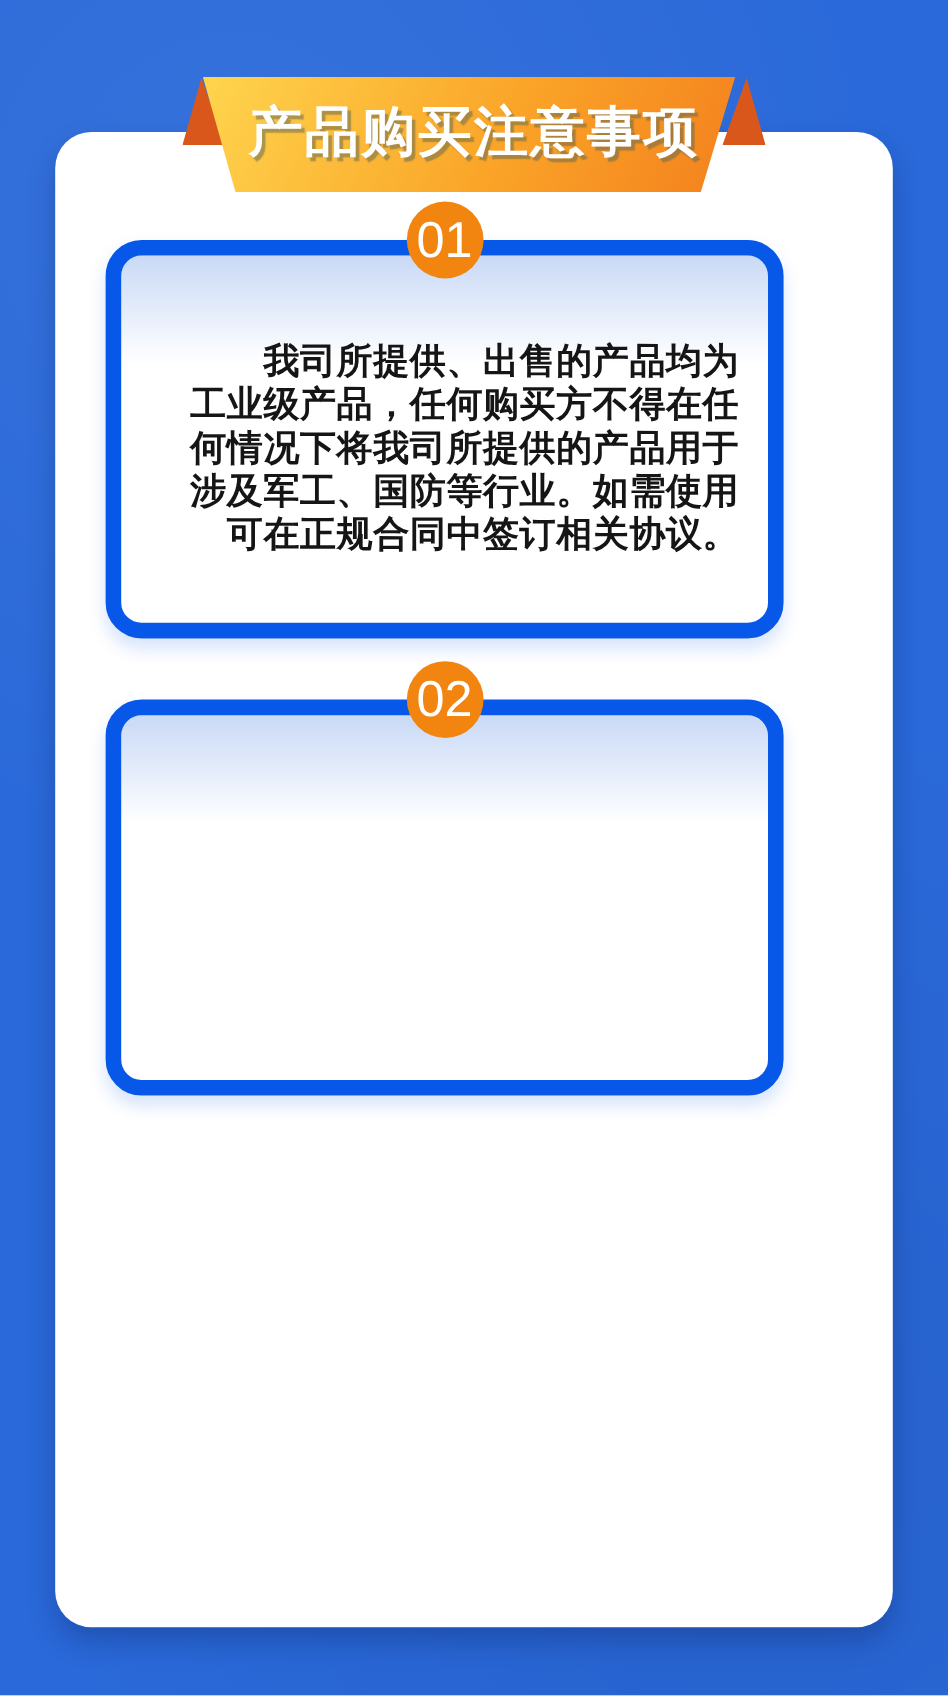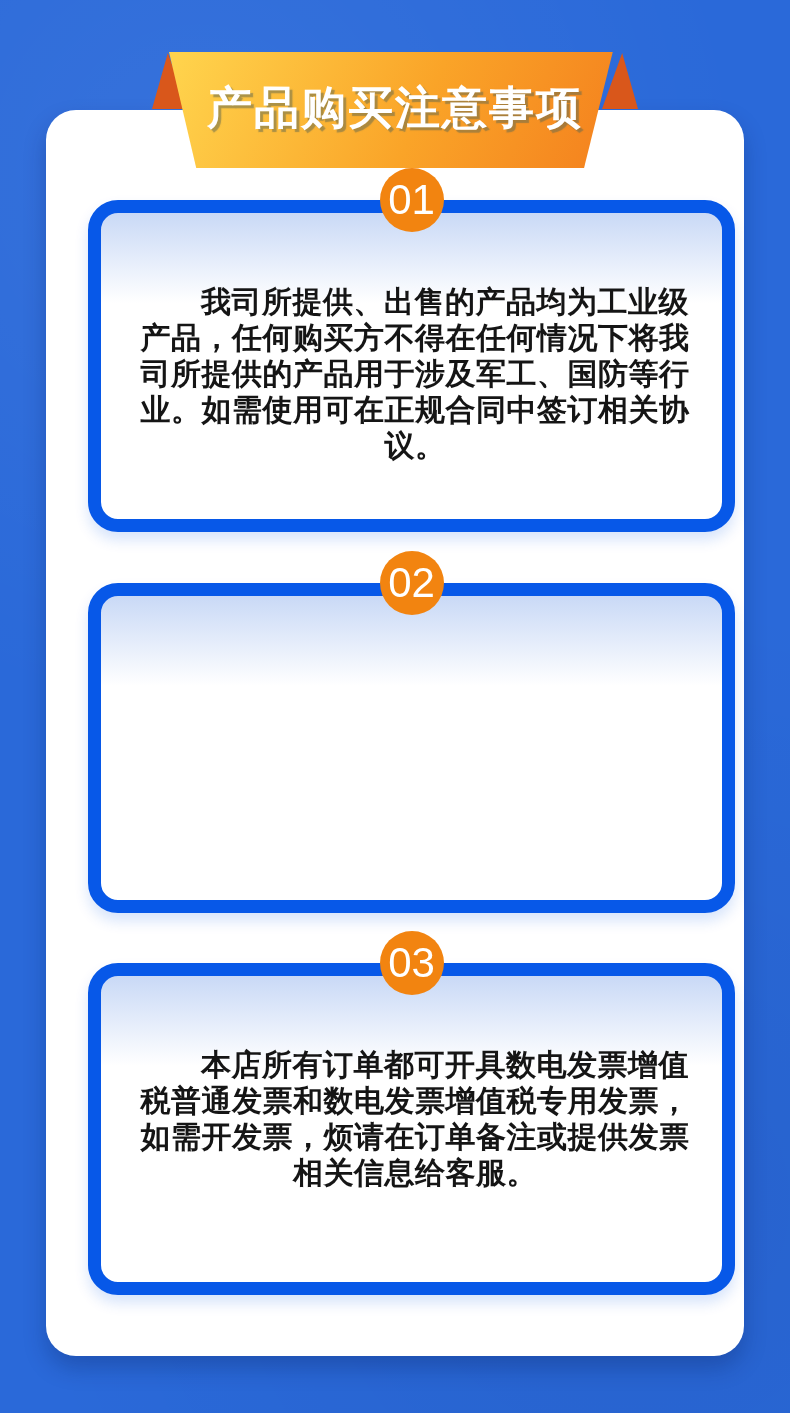--- a/index.html
+++ b/index.html
@@ -13,78 +13,74 @@
     overflow:hidden;
     font-family:"Liberation Sans", sans-serif;
   }
   
   .panel{
     position:absolute;left:46px;top:110px;width:698px;height:1246px;
     background:#ffffff;border-radius:30px;
     box-shadow:0 12px 22px rgba(8,30,90,.28);
   }
   
-  .banner{position:absolute;left:152px;top:52px;width:486px;height:116px;z-index:3;}
+  .banner{position:absolute;left:152px;top:64px;width:486px;height:96px;z-index:3;}
   .fold{position:absolute;top:1px;height:56px;width:36px;background:#d9571b;}
   .fold-left{left:0;clip-path:polygon(44% 0, 0 100%, 100% 100%);}
   .fold-right{right:0;clip-path:polygon(56% 0, 100% 100%, 0 100%);}
   .banner-face{
     position:absolute;inset:0;
     background:linear-gradient(115deg,#ffd34c 5%,#faa428 55%,#f4811e 95%);
     clip-path:polygon(3.5% 0, 94.8% 0, 88.9% 100%, 9.1% 100%);
     display:flex;align-items:center;justify-content:center;
   }
   .banner-title{
     font-size:45px;font-weight:800;color:#ffffff;letter-spacing:2px;
     text-shadow:3px 3px 1px rgba(104,108,78,.55);
     padding-bottom:4px;white-space:nowrap;
   }
   
   .note-card{
-    position:absolute;left:42px;width:647px;box-sizing:border-box;
+    position:absolute;left:42px;width:565px;box-sizing:border-box;
     border:13px solid #0758e8;border-radius:30px;
     background:linear-gradient(180deg,#c9d9f6 0px,#ffffff 90px);
     box-shadow:0 8px 14px rgba(7,88,232,.16);
   }
   .note-card-1{top:90px;height:332px;}
   .note-card-2{top:473px;height:330px;text-decoration:underline;}
   .note-card-3{top:853px;height:332px;}
   .badge{
     position:absolute;top:-45px;left:50%;transform:translateX(-50%);
     width:64px;height:64px;border-radius:50%;
     background:#f28410;color:#ffffff;
     display:flex;align-items:center;justify-content:center;
     font-size:42px;line-height:1;font-weight:400;
   }
   .note-text{
     margin:0;padding:71px 24px 0 31px;
     font-size:30px;line-height:36px;font-weight:700;color:#151515;
-    text-indent:2em;letter-spacing:.5px;text-align:center;
+    text-indent:2em;letter-spacing:.5px;text-align:right;
   }
 </style>
 </head>
 <body>
 
 <div id="screen">
 
   <div class="panel">
 
     <div class="note-card note-card-1">
       <div class="badge">01</div>
       <p class="note-text">我司所提供、出售的产品均为工业级产品，任何购买方不得在任何情况下将我司所提供的产品用于涉及军工、国防等行业。如需使用可在正规合同中签订相关协议。</p>
     </div>
 
     <div class="note-card note-card-2">
       <div class="badge">02</div>
     </div>
 
-    <div class="note-card note-card-3">
-      <div class="badge">03</div>
-      <p class="note-text">本店所有订单都可开具数电发票增值税普通发票和数电发票增值税专用发票，如需开发票，烦请在订单备注或提供发票相关信息给客服。</p>
-    </div>
 
   </div>
 
   <div class="banner">
     <div class="fold fold-left"></div>
     <div class="fold fold-right"></div>
     <div class="banner-face">
       <span class="banner-title">产品购买注意事项</span>
     </div>
   </div>

